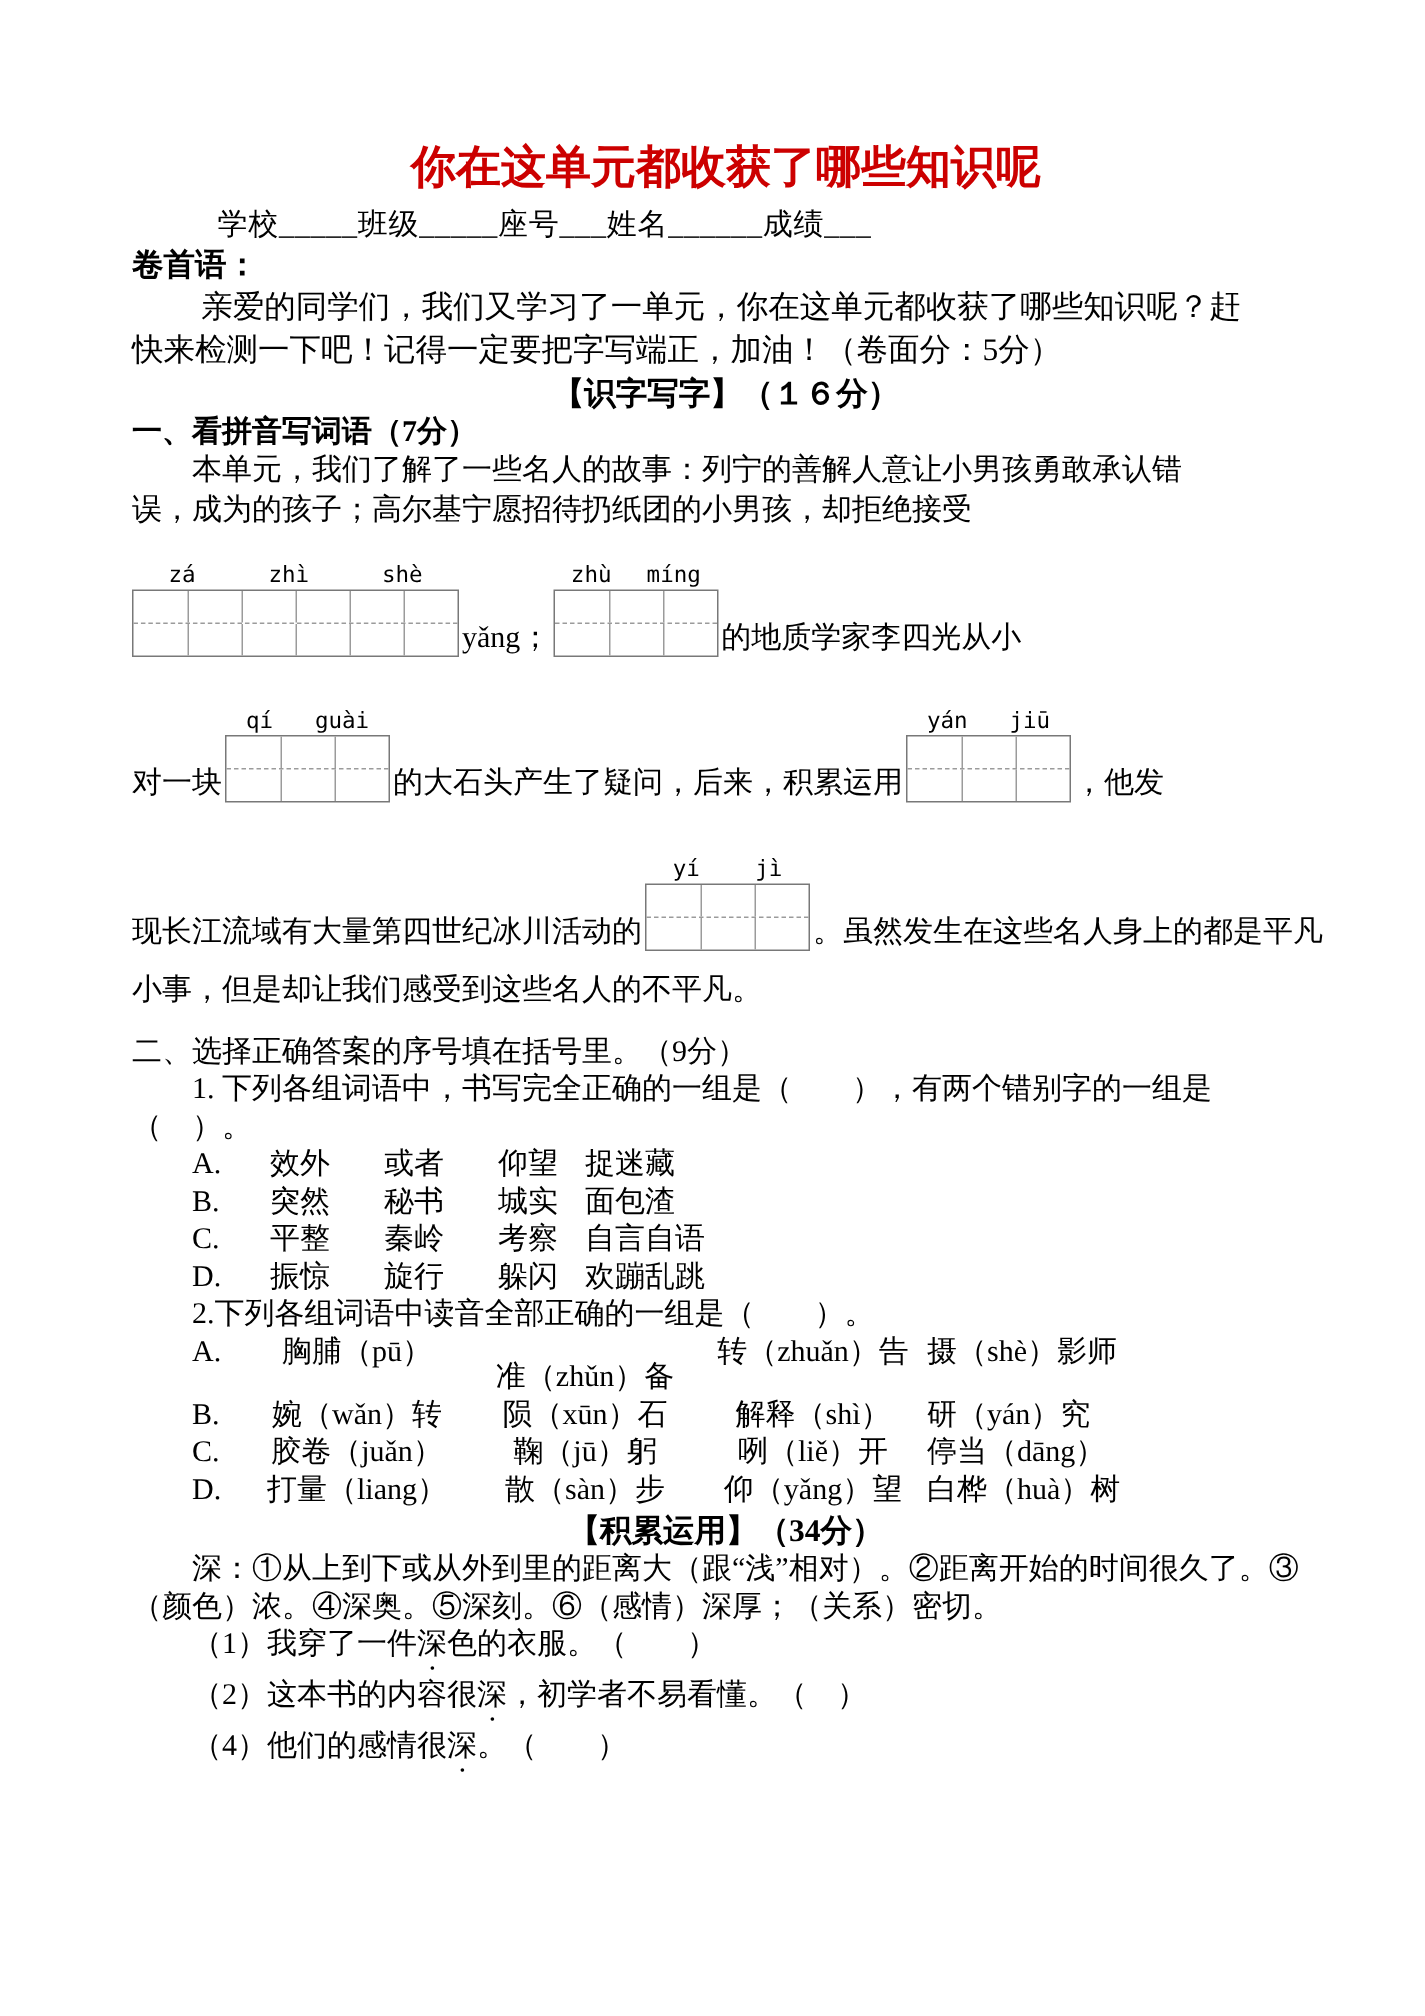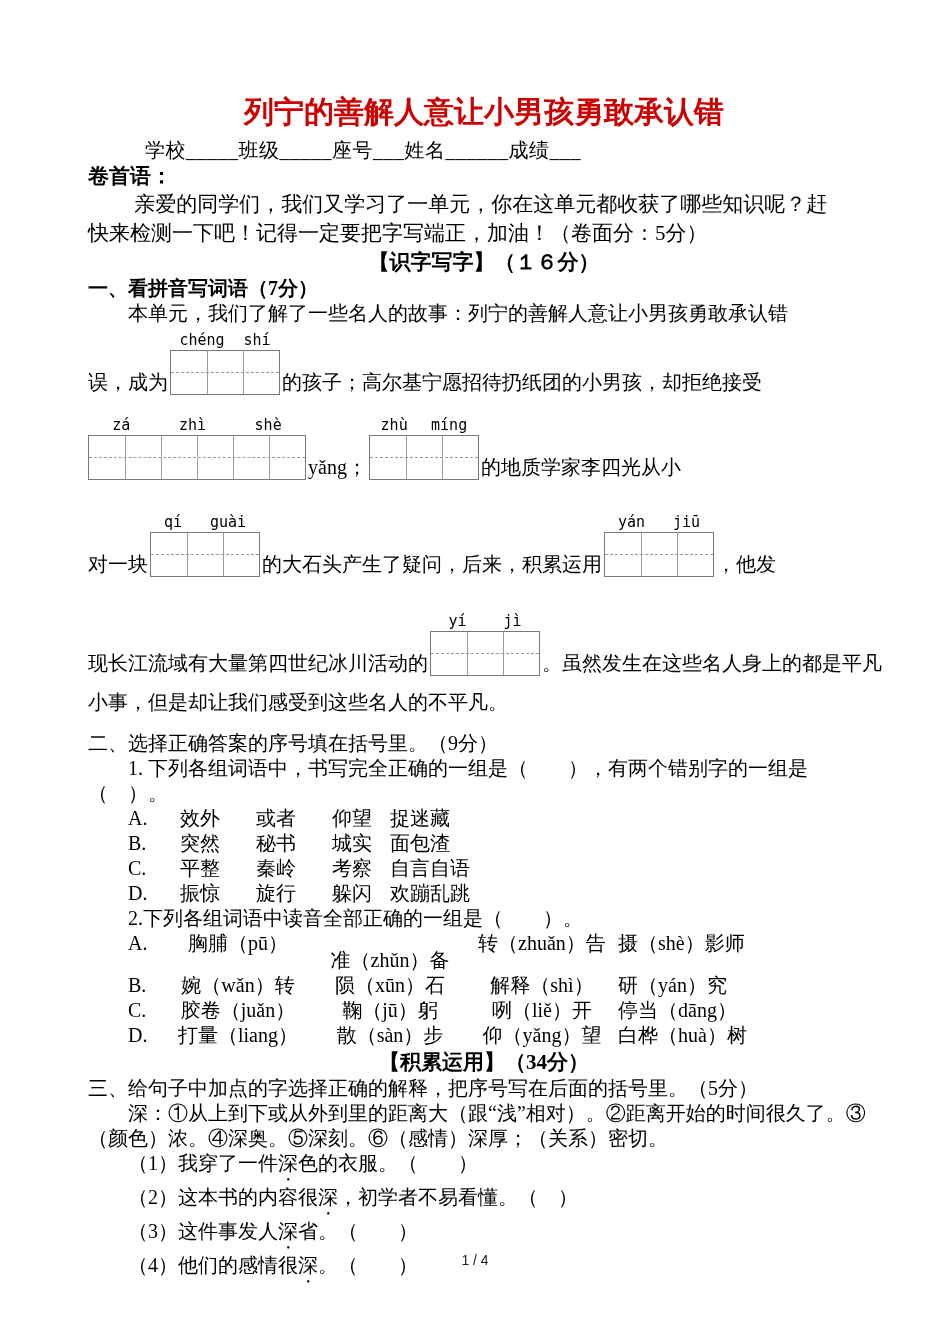--- a/index.html
+++ b/index.html
@@ -38,52 +38,34 @@
 
   .footer { position:absolute; left:0; right:0; top:1248px; text-align:center;
             font-family:"Liberation Sans","DejaVu Sans",sans-serif; font-size:14px; color:#222222; }
 </style>
 </head>
 <body>
 
 <div class="page">
   <div class="content">
 
-    <div class="title">列宁的善解人意让小男孩勇敢承认错</div>
+    <div class="title">你在这单元都收获了哪些知识呢</div>
 
     <p class="info-line">学校_____班级_____座号___姓名______成绩___</p>
 
     <p class="preface-label">卷首语：</p>
     <p class="preface">亲爱的同学们，我们又学习了一单元，你在这单元都收获了哪些知识呢？赶快来检测一下吧！记得一定要把字写端正，加油！（卷面分：5分）</p>
 
     <p class="sec-header">【识字写字】（１６分）</p>
 
     <p class="bold">一、看拼音写词语（7分）</p>
     <p class="indent">本单元，我们了解了一些名人的故事：列宁的善解人意让小男孩勇敢承认错</p>
 
     <div class="grid-line" style="margin-top:2px">
       <span class="txt">误，成为</span>
-      <span class="grid-block">
-          <span class="pinyin-row">
-            <span>chéng</span>
-            <span>shí</span>
-          </span>
-          <span class="tian-strip">
-            <span class="tian-row">
-              <span class="tian-cell"></span>
-              <span class="tian-cell"></span>
-              <span class="tian-cell"></span>
-            </span>
-            <span class="tian-row">
-              <span class="tian-cell"></span>
-              <span class="tian-cell"></span>
-              <span class="tian-cell"></span>
-            </span>
-          </span>
-        </span>
       <span class="txt">的孩子；高尔基宁愿招待扔纸团的小男孩，却拒绝接受</span>
     </div>
 
     <div class="grid-line" style="margin-top:18px">
       <span class="grid-block" style="margin-left:0">
           <span class="pinyin-row">
             <span>zá</span>
             <span>zhì</span>
             <span>shè</span>
           </span>
@@ -254,24 +236,21 @@
           <span class="opt-label">D.</span>
           <span class="opt-word" style="width: 152px;">打量（liang）</span>
           <span class="opt-word" style="width: 152px;">散（sàn）步</span>
           <span class="opt-word" style="width: 152px;">仰（yǎng）望</span>
           <span class="opt-word">白桦（huà）树</span>
         </div>
       </div>
 
     <p class="sec-header">【积累运用】（34分）</p>
 
-    <p>三、给句子中加点的字选择正确的解释，把序号写在后面的括号里。（5分）</p>
     <p class="indent">深：①从上到下或从外到里的距离大（跟“浅”相对）。②距离开始的时间很久了。③（颜色）浓。④深奥。⑤深刻。⑥（感情）深厚；（关系）密切。</p>
 
     <p class="indent"><span>（1）我穿了一件</span><span class="em-dot">深</span><span>色的衣服。（　　）</span></p>
     <p class="indent"><span>（2）这本书的内容很</span><span class="em-dot">深</span><span>，初学者不易看懂。（　）</span></p>
-    <p class="indent"><span>（3）这件事发人</span><span class="em-dot">深</span><span>省。（　　）</span></p>
     <p class="indent"><span>（4）他们的感情很</span><span class="em-dot">深</span><span>。（　　）</span></p>
 
   </div>
 
-  <div class="footer">1 / 4</div>
 </div>
 
 </body></html>

